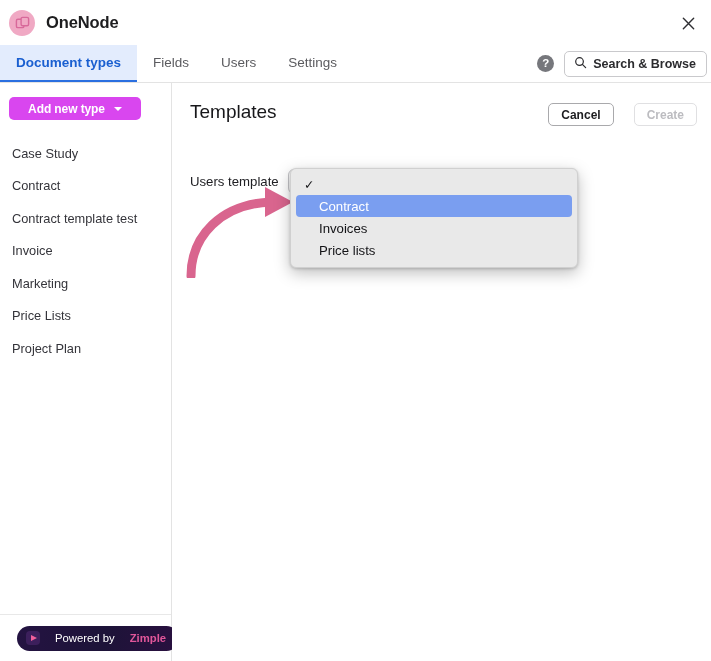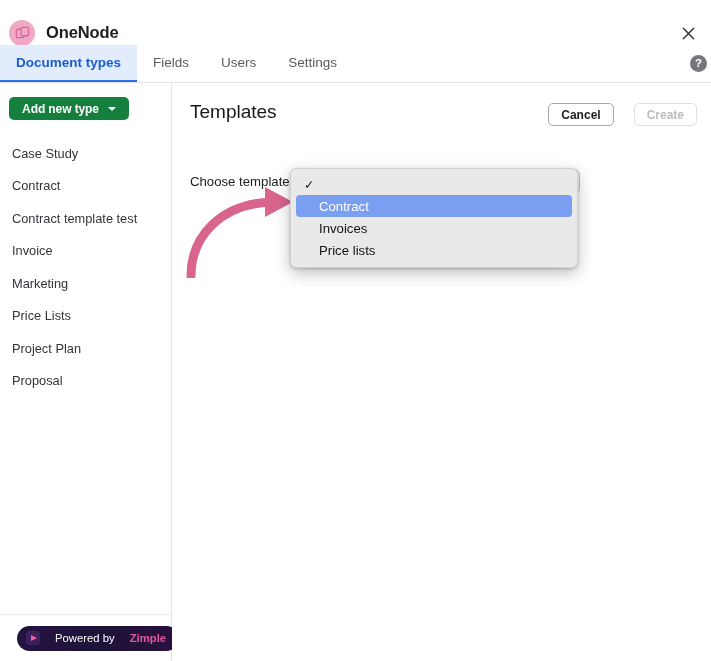--- a/index.html
+++ b/index.html
@@ -14,21 +14,20 @@
     width: 711px; height: 661px;
     background: #ffffff;
   }
 
   
   .titlebar {
     position: absolute; left: 0; top: 0;
     width: 711px; height: 45px;
     display: flex; align-items: center;
     background: #ffffff;
-    margin-top: 10px;
   }
   .logo-wrap {
     margin-left: 9px;
     width: 26px; height: 26px;
     border-radius: 50%;
     background: #f0a9c4;
     display: flex; align-items: center; justify-content: center;
   }
   .logo-wrap svg { display:block; }
   .app-title {
@@ -102,22 +101,22 @@
 
   
   .sidebar {
     position: absolute; left: 0; top: 83px;
     width: 172px; height: 578px;
     background: #ffffff;
     border-right: 1px solid #e3e3e3;
   }
   .add-btn {
     margin: 14px 9px 0 9px;
-    width: 120px; height: 23px;
-    background: #15803d;
+    width: 132px; height: 23px;
+    background: #d946ef;
     border-radius: 5px;
     color: #fff;
     font-size: 12px;
     font-weight: bold;
     display: flex; align-items: center; justify-content: center;
     gap: 9px;
     cursor: pointer;
     letter-spacing: -0.1px;
   }
   .caret-down {
@@ -276,20 +275,29 @@
     </div>
     <div class="tab">
       <span>Users</span>
     </div>
     <div class="tab">
       <span>Settings</span>
     </div>
 
     <div class="tabbar-right">
       <div class="help-icon">?</div>
+      <div class="search-btn">
+        <span>
+          <svg width="13" height="13" viewBox="0 0 16 16">
+            <circle cx="6.8" cy="6.8" r="4.7" fill="none" stroke="#2b2b2e" stroke-width="1.5"></circle>
+            <path d="M10.3 10.3 L14.3 14.3" stroke="#2b2b2e" stroke-width="1.5" stroke-linecap="round"></path>
+          </svg>
+        </span>
+        <span>Search &amp; Browse</span>
+      </div>
     </div>
   </div>
 
   <div class="sidebar">
     <div class="add-btn">
       <span>Add new type</span>
       <span class="caret-down"></span>
     </div>
 
     <div class="nav-list">
@@ -306,23 +314,20 @@
         <span>Invoice</span>
       </div>
       <div class="nav-item">
         <span>Marketing</span>
       </div>
       <div class="nav-item">
         <span>Price Lists</span>
       </div>
       <div class="nav-item">
         <span>Project Plan</span>
-      </div>
-      <div class="nav-item">
-        <span>Proposal</span>
       </div>
     </div>
 
     <div class="sidebar-footer">
       <div class="zimple-badge">
         <span class="zimple-play">
             <i></i>
           </span>
         <span class="zimple-txt">Powered by</span>
         <span class="zimple-name">Zimple</span>
@@ -332,21 +337,21 @@
 
   <div class="main">
     <div class="page-title">Templates</div>
 
     <div class="action-btns">
       <div class="btn btn-cancel">Cancel</div>
       <div class="btn btn-create">Create</div>
     </div>
 
     <div class="form-row">
-      <div class="form-label">Choose template</div>
+      <div class="form-label">Users template</div>
       <div class="select-field"></div>
     </div>
   </div>
 
   <div class="arrow-anno">
     <svg width="125" height="100" viewBox="0 0 125 100">
       <path d="M16 98 C 16 58, 46 26, 96 24" fill="none" stroke="#d9658e" stroke-width="9" stroke-linecap="round"></path>
       <path d="M118 24 L 90 9 L 90 39 Z" fill="#d9658e"></path>
     </svg>
   </div>

